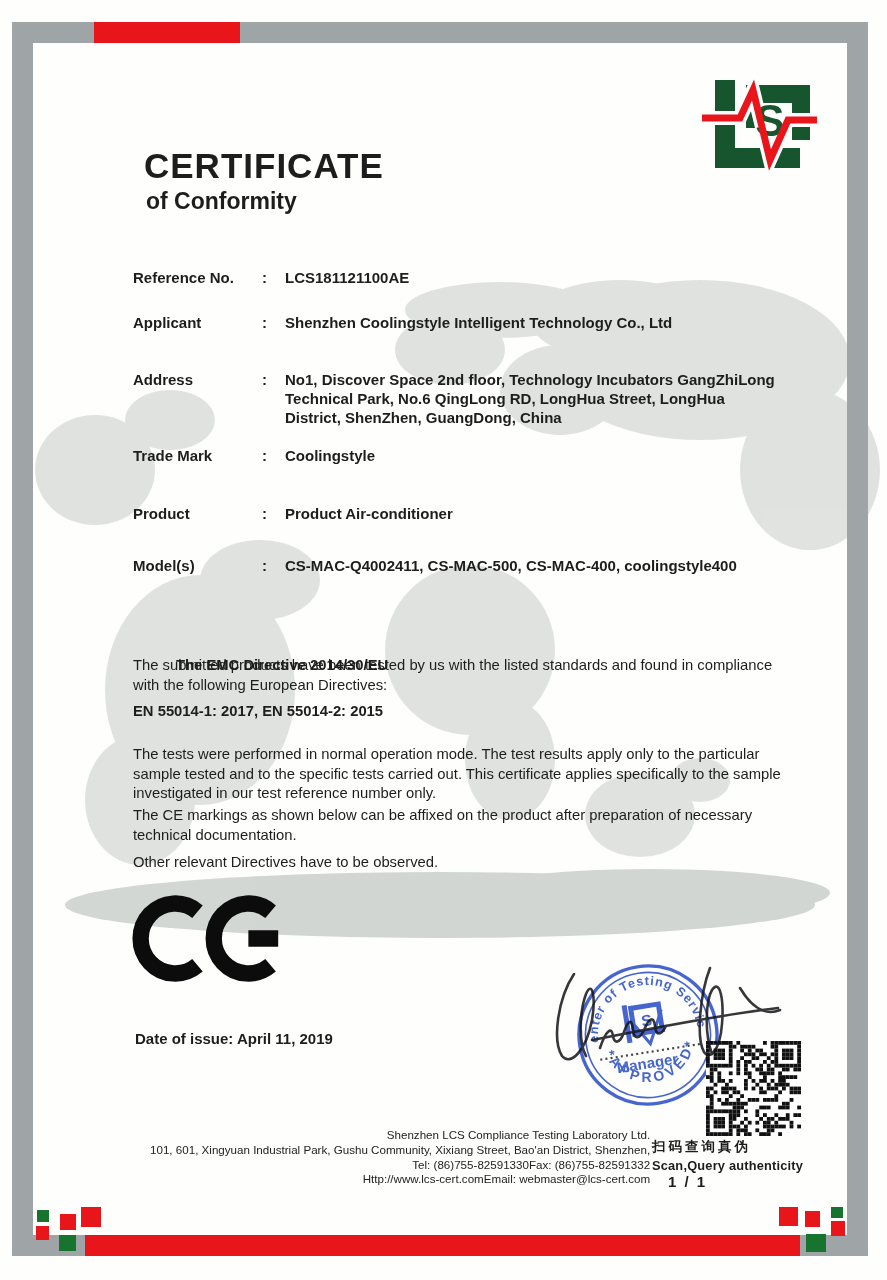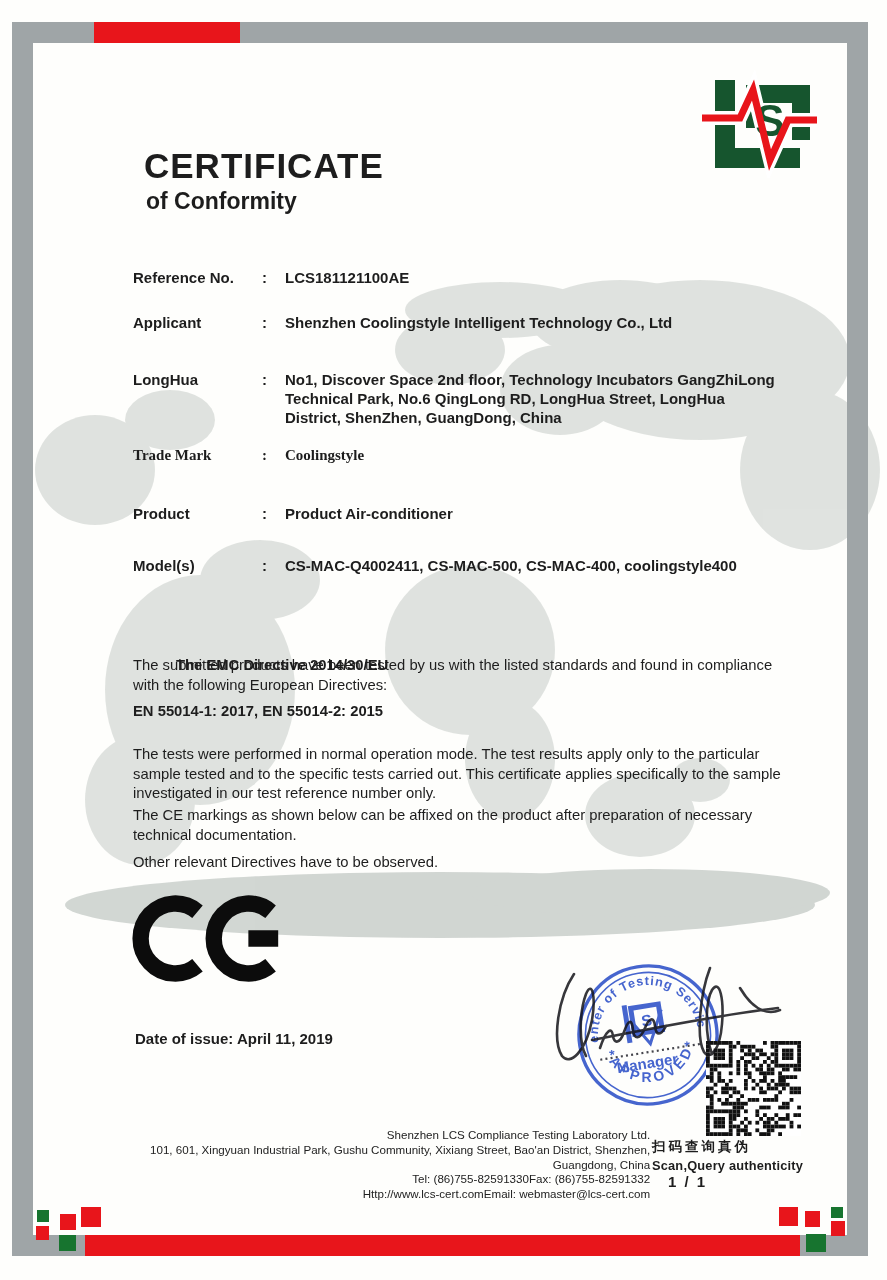--- a/index.html
+++ b/index.html
@@ -105,25 +105,25 @@
     <span class="lbl">Reference No.</span>
     <span class="col">:</span>
     <span class="val">LCS181121100AE</span>
   </div>
   <div class="frow" style="top:313px;">
     <span class="lbl">Applicant</span>
     <span class="col">:</span>
     <span class="val">Shenzhen Coolingstyle Intelligent Technology Co., Ltd</span>
   </div>
   <div class="frow" style="top:370px;">
-    <span class="lbl">LongHua</span>
+    <span class="lbl">Address</span>
     <span class="col">:</span>
     <span class="val">No1, Discover Space 2nd floor, Technology Incubators GangZhiLong Technical Park, No.6 QingLong RD, LongHua Street, LongHua District, ShenZhen, GuangDong, China</span>
   </div>
-  <div class="frow" style="top:446px;font-family:Liberation Serif, serif;">
+  <div class="frow" style="top:446px;">
     <span class="lbl">Trade Mark</span>
     <span class="col">:</span>
     <span class="val">Coolingstyle</span>
   </div>
   <div class="frow" style="top:504px;">
     <span class="lbl">Product</span>
     <span class="col">:</span>
     <span class="val">Product Air-conditioner</span>
   </div>
   <div class="frow" style="top:556px;">
@@ -492,21 +492,20 @@
       <rect x="72.2" y="91.2" width="3.8" height="3.8" fill="#111"></rect>
     </svg>
   <div class="qrcap">
     <div class="cn">扫码查询真伪</div>
     <div class="en">Scan,Query authenticity</div>
   </div>
 
   <div class="footer">
     <div>Shenzhen LCS Compliance Testing Laboratory Ltd.</div>
     <div>101, 601, Xingyuan Industrial Park, Gushu Community, Xixiang Street, Bao'an District, Shenzhen,</div>
-    <div>Guangdong, China</div>
     <div>
       <span class="cell">Tel: (86)755-82591330</span><span>Fax: (86)755-82591332</span>
     </div>
     <div>
       <span class="cell">Http://www.lcs-cert.com</span><span>Email: webmaster@lcs-cert.com</span>
     </div>
   </div>
 
   <div class="pageno">1 / 1</div>
 

